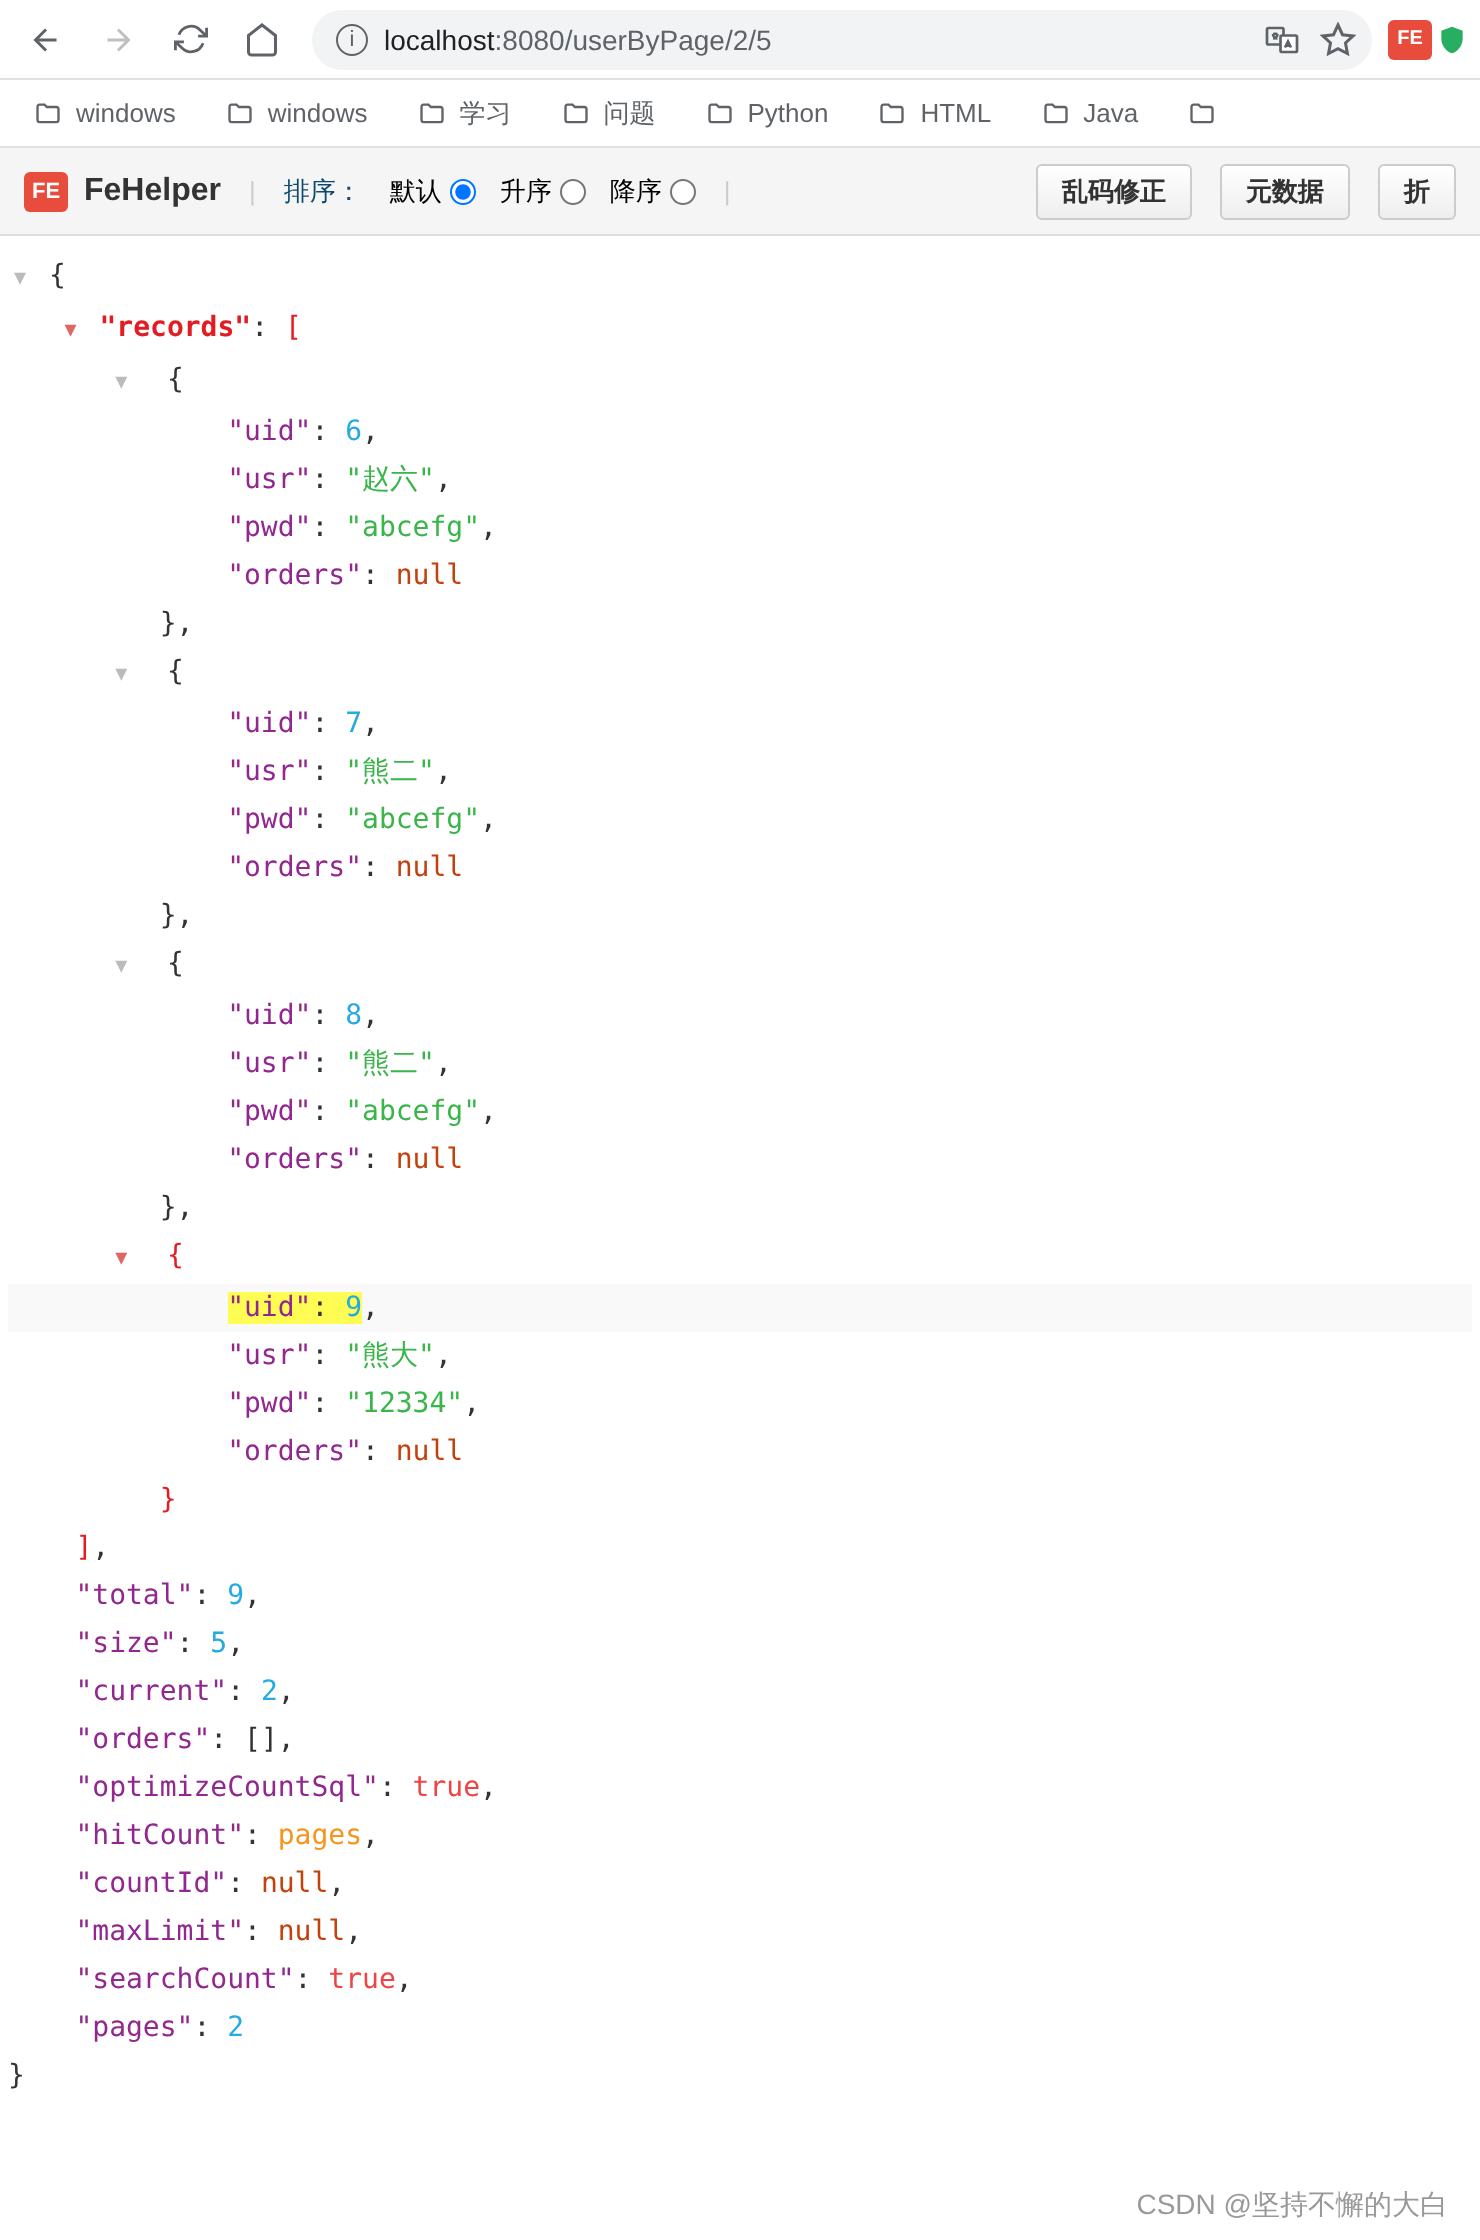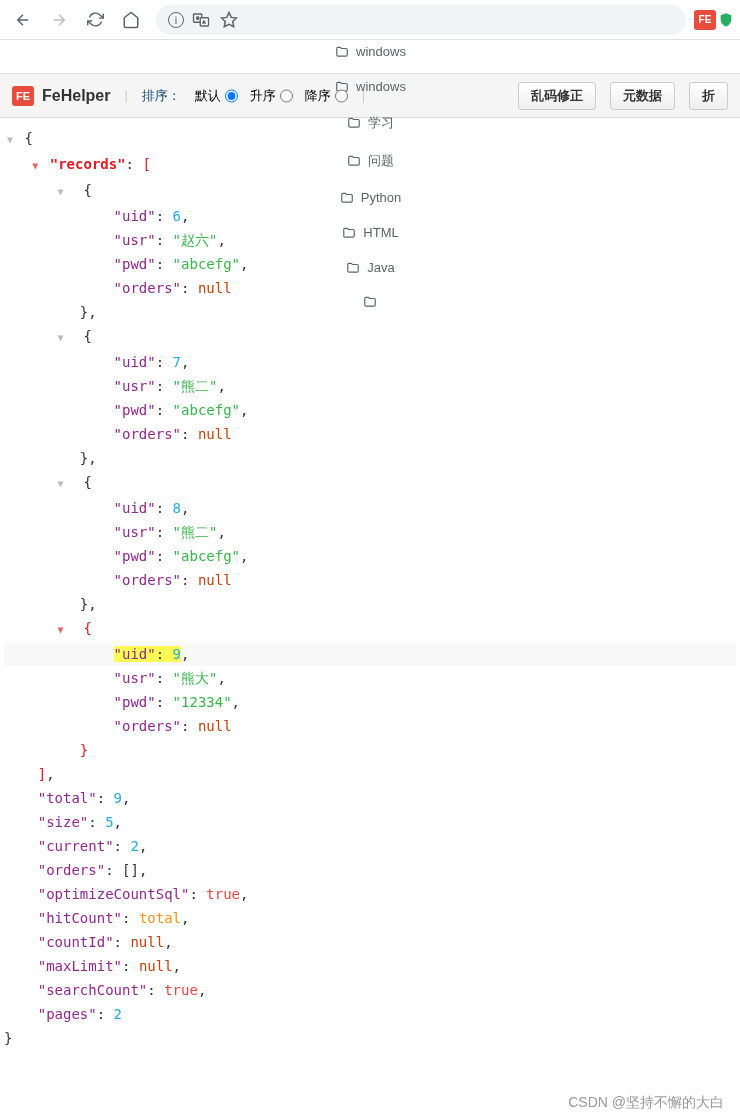--- a/index.html
+++ b/index.html
@@ -9,21 +9,21 @@
 .nav-btn { width:34px; height:34px; display:flex; align-items:center; justify-content:center; border-radius:50%; color:#5f6368; cursor:pointer; }
 .addr-wrap { flex:1; height:30px; background:#f1f3f4; border-radius:15px; display:flex; align-items:center; padding:0 8px 0 12px; margin:0 6px; gap:8px; }
 .addr-icon { width:16px; height:16px; border:1.5px solid #5f6368; border-radius:50%; display:flex; align-items:center; justify-content:center; font-size:11px; color:#5f6368; font-family:Arial; }
 .addr-text { flex:1; font-size:14px; color:#202124; white-space:nowrap; overflow:hidden; }
 .addr-text .host { color:#202124; }
 .addr-text .path { color:#5f6368; }
 .addr-end { display:flex; align-items:center; gap:10px; }
 .ext-badge { width:22px; height:20px; background:#e74c3c; color:#fff; font-size:10px; font-weight:bold; display:flex; align-items:center; justify-content:center; border-radius:3px; }
 .shield { width:16px; height:18px; color:#27ae60; }
 
-.bm-bar { height:34px; display:flex; align-items:center; padding:0 10px; gap:12px; border-bottom:1px solid #e0e0e0; background:#fff;flex-direction:column; }
+.bm-bar { height:34px; display:flex; align-items:center; padding:0 10px; gap:12px; border-bottom:1px solid #e0e0e0; background:#fff; }
 .bm-item { display:flex; align-items:center; gap:6px; font-size:13px; color:#5f6368; cursor:pointer; padding:4px 6px; border-radius:4px; }
 .folder-icon { width:16px; height:14px; }
 
 .tool-bar { height:44px; background:#f5f5f5; border-bottom:1px solid #ddd; display:flex; align-items:center; padding:0 12px; gap:14px; }
 .fe-logo { display:flex; align-items:center; gap:8px; }
 .fe-badge { width:22px; height:20px; background:#e74c3c; color:#fff; font-size:11px; font-weight:bold; display:flex; align-items:center; justify-content:center; border-radius:3px; }
 .fe-text { font-weight:bold; font-size:16px; color:#333; }
 .sep { color:#ccc; }
 .sort-label { color:#0c4a6e; font-size:13px; }
 .radio-grp { display:flex; align-items:center; gap:12px; }
@@ -71,20 +71,21 @@
         <path d="M3.51 9a9 9 0 0114.85-3.36L23 10M1 14l4.64 4.36A9 9 0 0020.49 15"></path>
       </svg>
   </div>
   <div class="nav-btn">
     <svg width="18" height="18" viewBox="0 0 24 24" fill="none" stroke="#5f6368" stroke-width="2">
         <path d="M3 9l9-7 9 7v11a2 2 0 01-2 2H5a2 2 0 01-2-2z"></path>
       </svg>
   </div>
   <div class="addr-wrap">
     <span class="addr-icon">i</span>
+    <span class="addr-text"><span class="host">localhost</span><span class="path">:8080</span><span class="path">/userByPage/2/5</span></span>
     <div class="addr-end">
       <svg width="18" height="18" viewBox="0 0 24 24" fill="none" stroke="#5f6368" stroke-width="1.8">
           <rect x="2" y="4" width="11" height="11" rx="1"></rect>
           <rect x="11" y="9" width="11" height="11" rx="1" fill="#fff"></rect>
           <path d="M6 8h3M7.5 7v1M6 11c1.5 0 3-1 3-3M9 11c-1.5 0-3-1-3-3"></path>
           <path d="M14 17l2-4 2 4M14.6 15.8h2.8"></path>
         </svg>
       <svg width="18" height="18" viewBox="0 0 24 24" fill="none" stroke="#5f6368" stroke-width="2">
           <polygon points="12 2 15 8.5 22 9.3 17 14 18.3 21 12 17.8 5.7 21 7 14 2 9.3 9 8.5 12 2"></polygon>
         </svg>
@@ -200,21 +201,21 @@
     <div class="line">             <span class="key">"usr"</span><span class="punc">: </span><span class="str">"熊大"</span><span class="punc">,</span></div>
     <div class="line">             <span class="key">"pwd"</span><span class="punc">: </span><span class="str">"12334"</span><span class="punc">,</span></div>
     <div class="line">             <span class="key">"orders"</span><span class="punc">: </span><span class="null">null</span></div>
     <div class="line">         <span class="obj-br-red">}</span></div>
     <div class="line">    <span class="obj-br-red">]</span><span class="punc">,</span></div>
     <div class="line">    <span class="key">"total"</span><span class="punc">: </span><span class="num">9</span><span class="punc">,</span></div>
     <div class="line">    <span class="key">"size"</span><span class="punc">: </span><span class="num">5</span><span class="punc">,</span></div>
     <div class="line">    <span class="key">"current"</span><span class="punc">: </span><span class="num">2</span><span class="punc">,</span></div>
     <div class="line">    <span class="key">"orders"</span><span class="punc">: </span><span class="array-br">[]</span><span class="punc">,</span></div>
     <div class="line">    <span class="key">"optimizeCountSql"</span><span class="punc">: </span><span class="bool-true">true</span><span class="punc">,</span></div>
-    <div class="line">    <span class="key">"hitCount"</span><span class="punc">: </span><span class="bool-false">total</span><span class="punc">,</span></div>
+    <div class="line">    <span class="key">"hitCount"</span><span class="punc">: </span><span class="bool-false">pages</span><span class="punc">,</span></div>
     <div class="line">    <span class="key">"countId"</span><span class="punc">: </span><span class="null">null</span><span class="punc">,</span></div>
     <div class="line">    <span class="key">"maxLimit"</span><span class="punc">: </span><span class="null">null</span><span class="punc">,</span></div>
     <div class="line">    <span class="key">"searchCount"</span><span class="punc">: </span><span class="bool-true">true</span><span class="punc">,</span></div>
     <div class="line">    <span class="key">"pages"</span><span class="punc">: </span><span class="num">2</span></div>
     <div class="line"><span class="punc">}</span></div>
   </div>
 
 <div class="watermark">CSDN @坚持不懈的大白</div>
 
 </body></html>

